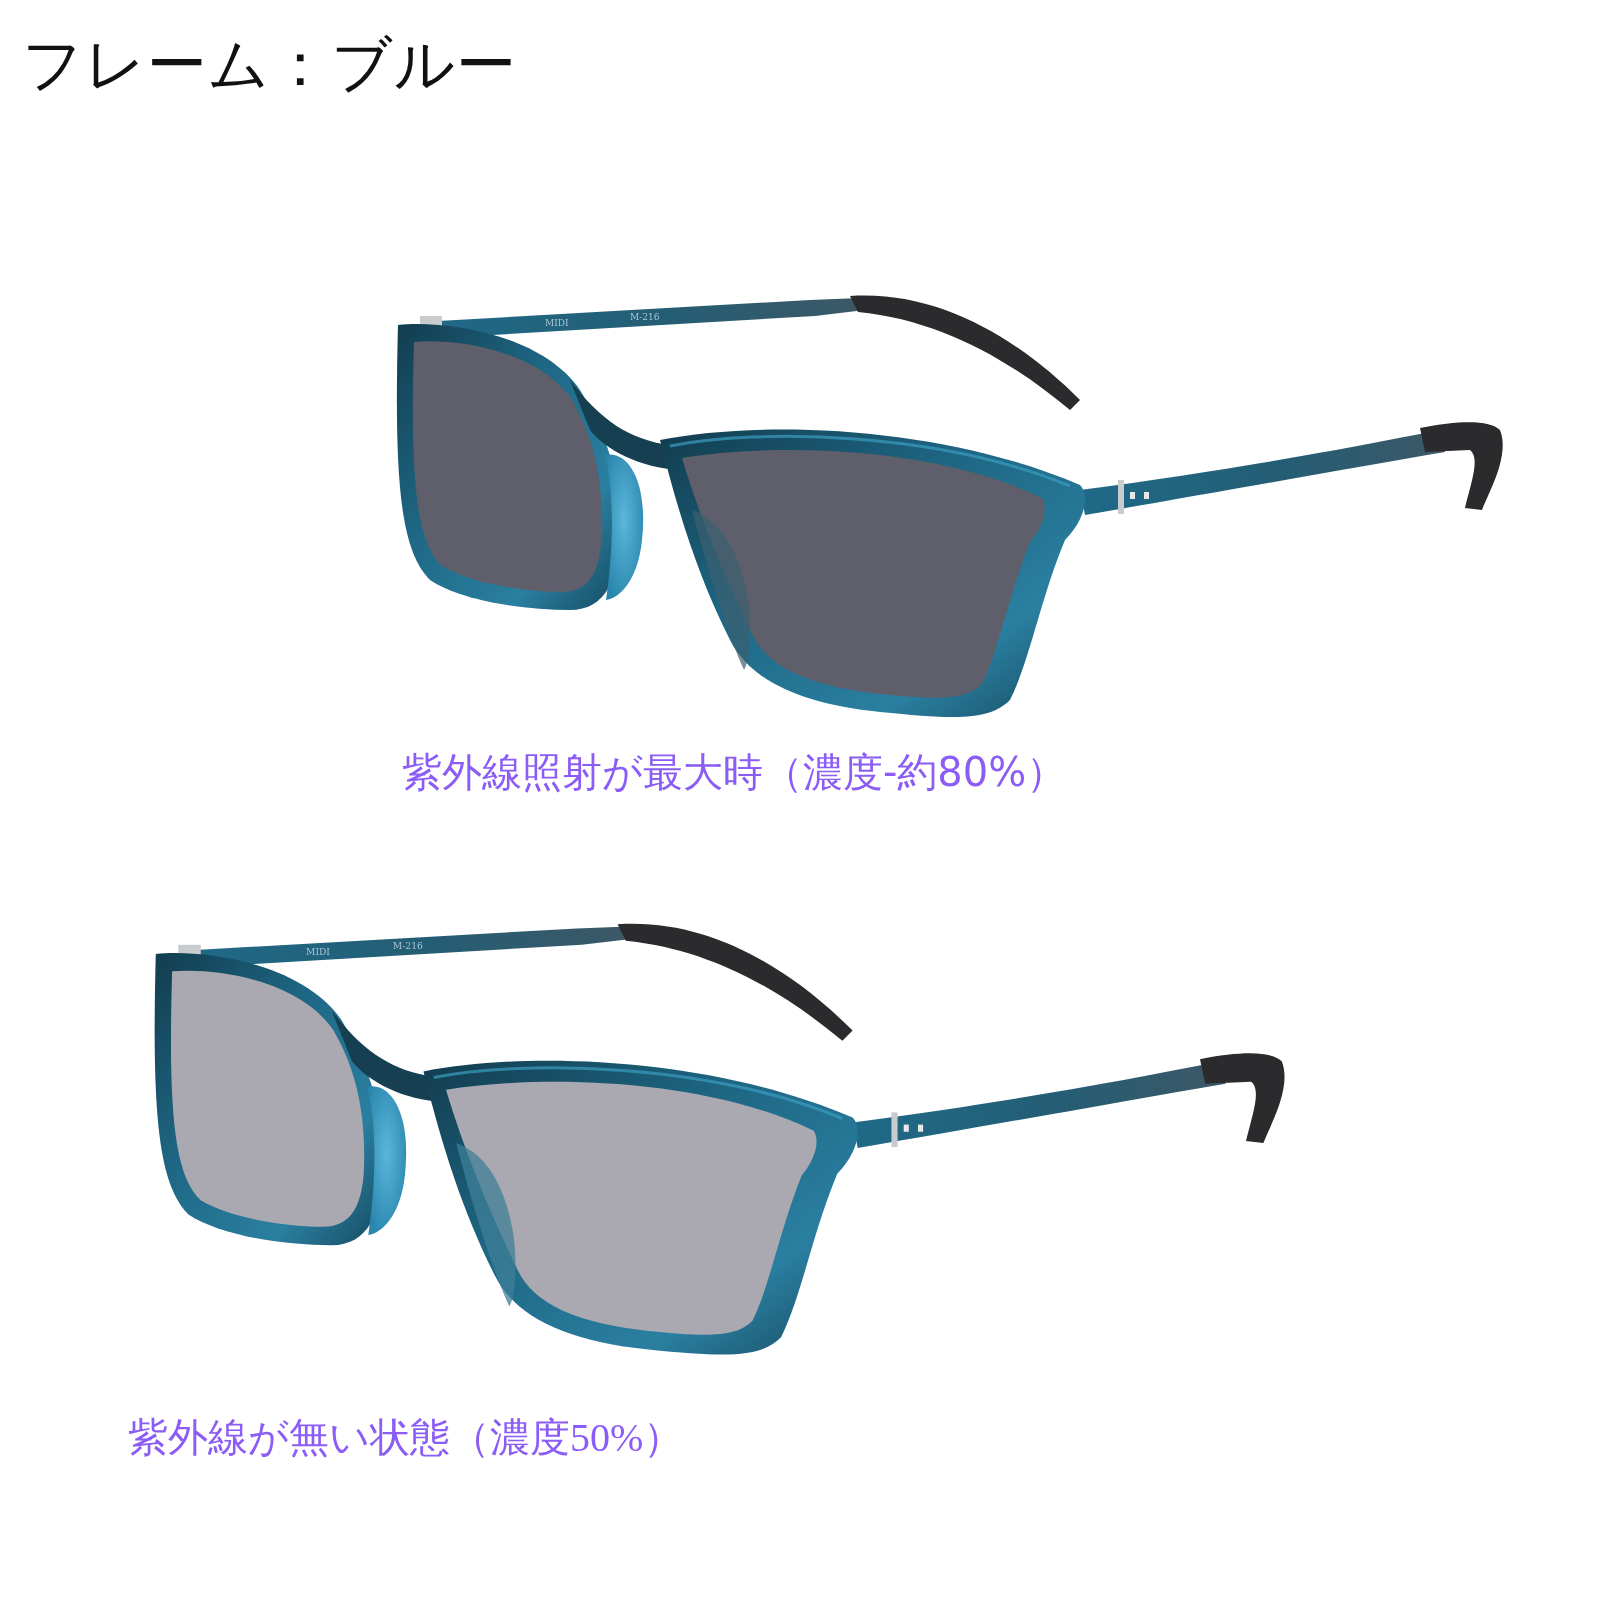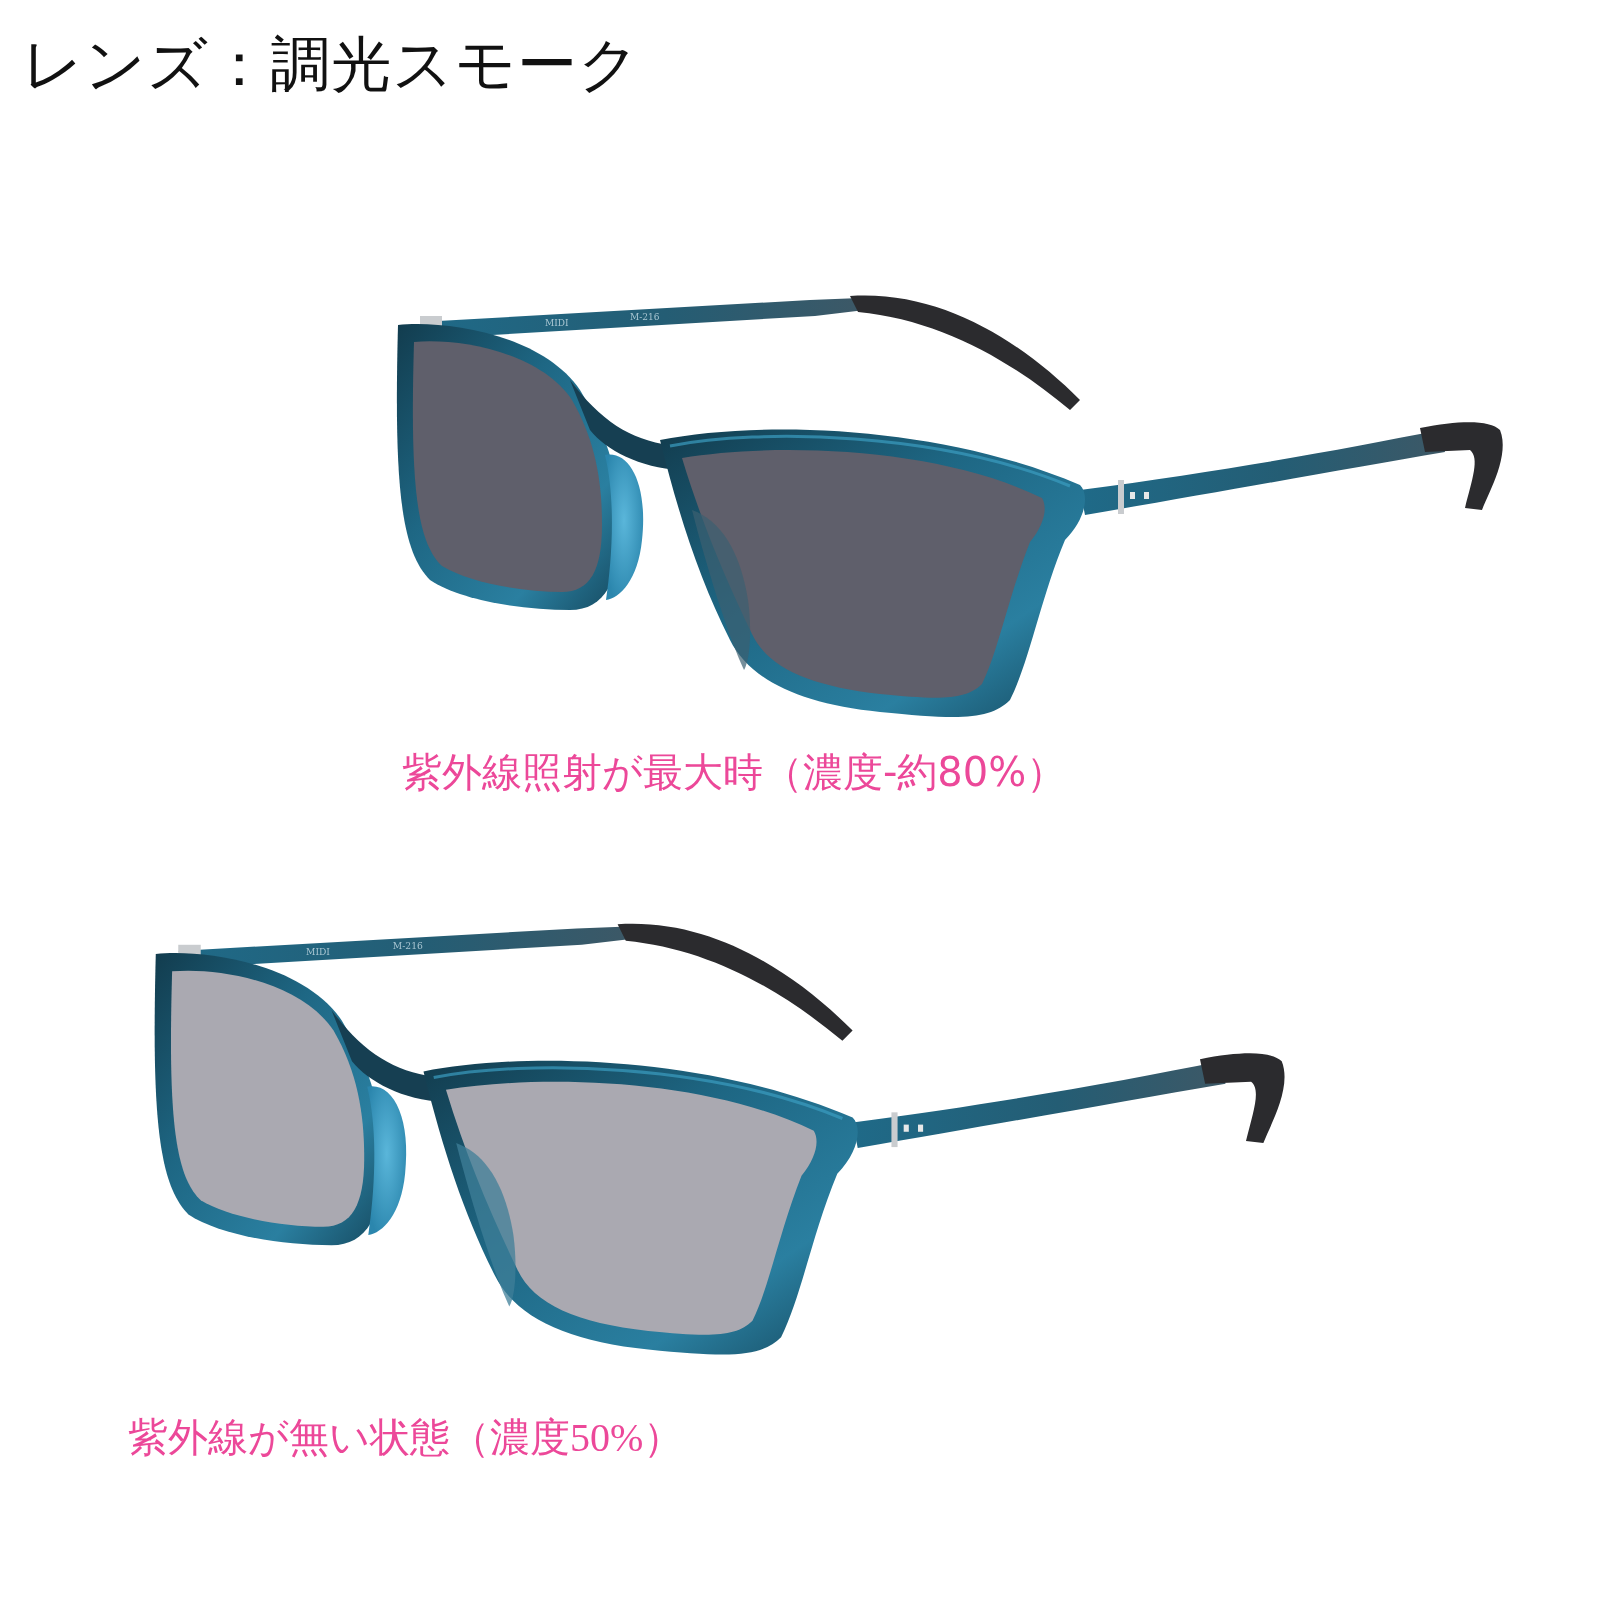--- a/index.html
+++ b/index.html
@@ -1,33 +1,33 @@
 <!DOCTYPE html>
 <html><head>
   <meta charset="utf-8">
   <style>
     html, body { margin: 0; padding: 0; background: #ffffff; }
     body { width: 1600px; height: 1600px; position: relative; overflow: hidden;
            font-family: "DejaVu Sans", "Liberation Sans", sans-serif; color: #111111; }
     .title-block { position: absolute; left: 22px; top: 28px; }
     .title-line { font-size: 60px; line-height: 72px; letter-spacing: 1px; white-space: nowrap; color: #111; }
-    .caption { position: absolute; font-size: 40px; line-height: 48px; white-space: nowrap; color: #ec4899; }
+    .caption { position: absolute; font-size: 40px; line-height: 48px; white-space: nowrap; color: #8b5cf6; }
     .caption-top { left: 402px; top: 748px; }
     .caption-bottom { left: 128px; top: 1414px; font-family: Liberation Serif, serif; }
     .glasses { position: absolute; }
     .glasses-top { left: 380px; top: 280px; width: 1160px; height: 460px; }
     .glasses-bottom { left: 110px; top: 908px; width: 1240px; height: 470px; }
     .glasses svg { width: 100%; height: 100%; overflow: visible; }
     .temple-text { font-family: "DejaVu Serif", serif; font-size: 9px; fill: #a9c6d2; }
   </style>
 </head>
 <body>
 
 <div class="title-block">
-  <div class="title-line">レンズ：調光スモーク</div>
+  <div class="title-line">フレーム：ブルー</div>
 </div>
 
 <div class="glasses glasses-top">
   <svg viewBox="0 0 1160 460">
     <defs>
       <linearGradient id="frameGradA" x1="0" y1="0" x2="1" y2="1">
         <stop offset="0" stop-color="#123c4e"></stop>
         <stop offset="0.4" stop-color="#1e6784"></stop>
         <stop offset="0.75" stop-color="#2a7fa0"></stop>
         <stop offset="1" stop-color="#164a60"></stop>

